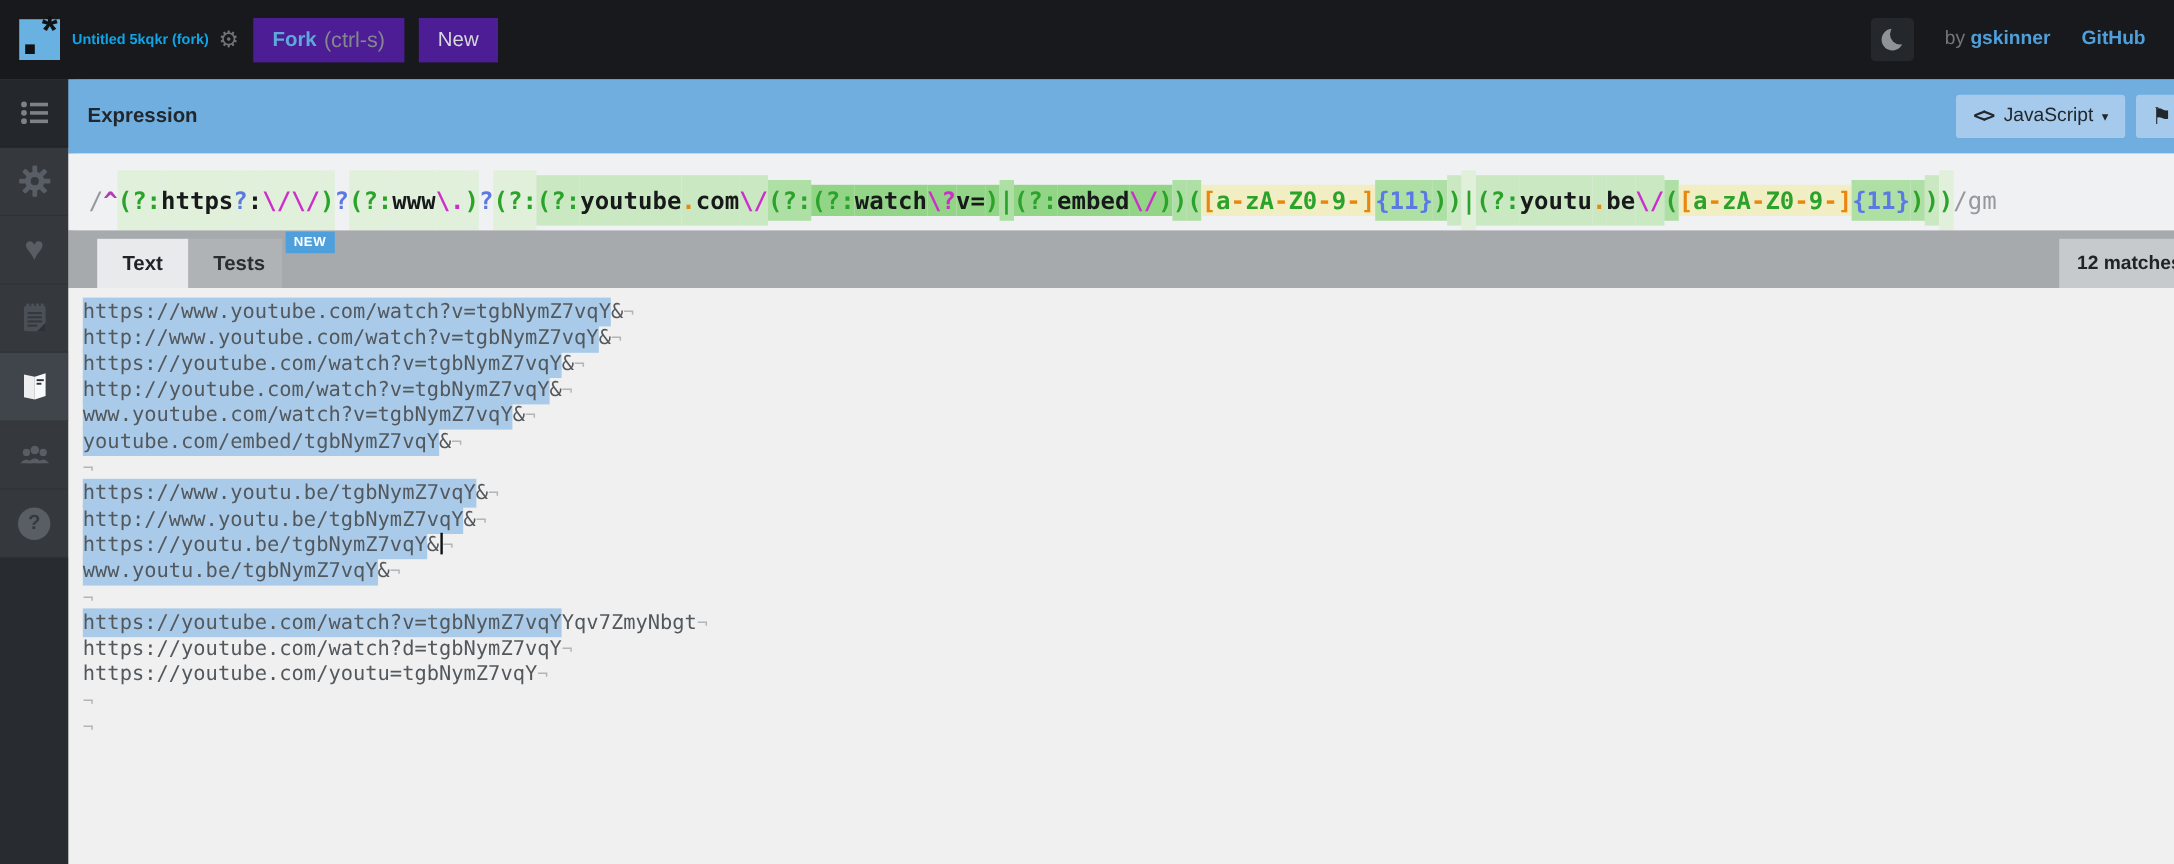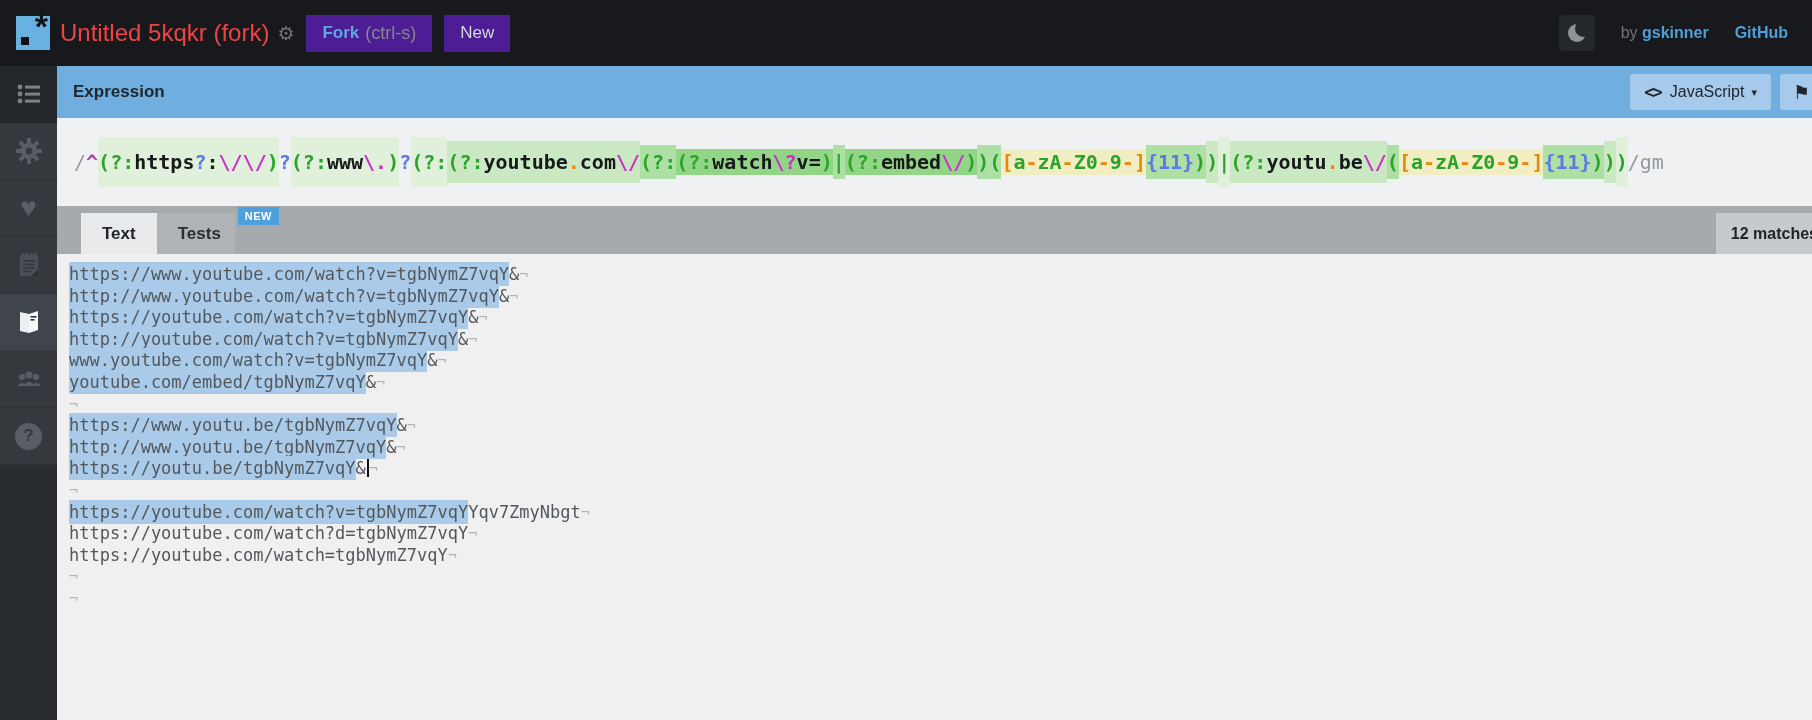--- a/index.html
+++ b/index.html
@@ -4,21 +4,21 @@
 <style>
   * { margin:0; padding:0; box-sizing:border-box; }
   html,body { width:1812px; height:720px; overflow:hidden; }
   body { font-family:"Liberation Sans", sans-serif; background:#F0F0F1; }
 
   
   .topbar { height:66px; background:#17191C; display:flex; align-items:center; padding:0 16px; position:relative; z-index:5; }
   .logo { width:34px; height:34px; background:#68B1E0; position:relative; flex:0 0 auto; }
   .logo .star { position:absolute; right:2px; top:-7px; color:#101214; font-size:34px; font-weight:bold; line-height:34px; }
   .logo .dot { position:absolute; left:5px; bottom:5px; width:8px; height:8px; background:#101214; }
-  .doc-title { color:#ef4444; font-size:24px; font-weight:normal; margin-left:10px; white-space:nowrap; }
+  .doc-title { color:#0ea5e9; font-size:12px; font-weight:bold; margin-left:10px; white-space:nowrap; }
   .title-gear { color:#6E7378; font-size:19px; margin-left:8px; cursor:pointer; }
   .tb-btn { background:#4c1d95; border:none; height:37px; display:flex; align-items:center; padding:0 16px; margin-left:12px; cursor:pointer; font-size:17px; white-space:nowrap; }
   .tb-btn .accent { color:#5FA8DC; font-weight:bold; }
   .tb-btn .hint { color:#84888C; font-size:18px; margin-left:6px; }
   .tb-btn.plain { color:#D6D8DA; }
   .tb-right { margin-left:auto; display:flex; align-items:center;padding-left:28px; }
   .moon-btn { width:36px; height:36px; background:#24272B; border:none; border-radius:4px; position:relative; cursor:pointer; overflow:hidden; }
   .moon { position:absolute; left:9px; top:9px; width:18px; height:18px; border-radius:50%; background:#8E9398; }
   .moon::after { content:""; position:absolute; left:7px; top:-4px; width:17px; height:17px; border-radius:50%; background:#24272B; }
   .byline { margin-left:26px; font-size:16px; color:#71767B; white-space:nowrap; }
@@ -31,30 +31,30 @@
   .side-item { height:57px; display:flex; align-items:center; justify-content:center; cursor:pointer; border-bottom:1px solid rgba(0,0,0,0.12); }
   .side-item.first { background:#24272B; }
   .side-item.active { background:#3F454B; }
   .sidebar .filler { flex:1; background:#282C30; }
   .qmark { width:27px; height:27px; border-radius:50%; background:#585E64; color:#35393E; font-weight:bold; font-size:17px; display:flex; align-items:center; justify-content:center; }
   .heart-glyph { color:#585E64; font-size:28px; line-height:28px; }
 
   .content { flex:1; display:flex; flex-direction:column; position:relative; box-shadow:inset 10px 0 9px -7px rgba(0,0,0,0.38); min-width:0; }
 
   
-  .expr-header { height:52px; background:#6FAEDF; display:flex; align-items:center; padding-left:16px; overflow:hidden; }
+  .expr-header { height:62px; background:#6FAEDF; display:flex; align-items:center; padding-left:16px; overflow:hidden; }
   .expr-title { font-size:17px; font-weight:bold; color:#21272D; }
   .expr-tools { margin-left:auto; display:flex; align-items:center; }
   .lang-btn { height:36px; background:#A6CAEB; border:none; border-radius:3px; display:flex; align-items:center; padding:0 14px; font-size:16px; color:#21272D; cursor:pointer; white-space:nowrap; }
   .code-glyph { font-family:"DejaVu Sans Mono", monospace; font-weight:bold; font-size:17px; margin-right:9px; letter-spacing:-2px; }
   .lang-caret { font-size:11px; margin-left:7px; }
   .flag-btn { height:36px; width:62px; background:#A6CAEB; border:none; border-radius:3px; margin-left:9px; margin-right:-30px; font-size:19px; color:#21272D; cursor:pointer; text-align:left; padding-left:13px; }
 
   
-  .expr-input { height:88px; background:#EFF1F2; display:flex; align-items:center; padding-left:17px; white-space:nowrap; overflow:hidden; cursor:text; }
+  .expr-input { height:64px; background:#EFF1F2; display:flex; align-items:flex-end; padding-left:17px; white-space:nowrap; overflow:hidden; cursor:text; }
   .regex-line { font-family:"DejaVu Sans Mono", monospace; font-size:20px; font-weight:bold; }
   .tok { display:inline-block; vertical-align:middle; line-height:24px; }
   .bg-g1 { background:#E0F0DB; padding:13px 0; }
   .bg-g2 { background:#CAE8C2; padding:9px 0; }
   .bg-g3 { background:#AEDFA4; padding:5px 0; }
   .bg-g4 { background:#93D587; padding:1px 0; }
   .bg-y  { background:#F2EEC3; padding:1px 0; }
   .c-delim { color:#95999D; font-weight:normal; }
   .c-anchor { color:#B13FB1; }
   .c-grp { color:#2BA32B; }
@@ -211,22 +211,23 @@
         <div class="line"><span class="seg m">https://www.youtube.com/watch?v=tgbNymZ7vqY</span><span class="seg">&amp;</span><span class="pilcrow">¬</span></div>
         <div class="line"><span class="seg m">http://www.youtube.com/watch?v=tgbNymZ7vqY</span><span class="seg">&amp;</span><span class="pilcrow">¬</span></div>
         <div class="line"><span class="seg m">https://youtube.com/watch?v=tgbNymZ7vqY</span><span class="seg">&amp;</span><span class="pilcrow">¬</span></div>
         <div class="line"><span class="seg m">http://youtube.com/watch?v=tgbNymZ7vqY</span><span class="seg">&amp;</span><span class="pilcrow">¬</span></div>
         <div class="line"><span class="seg m">www.youtube.com/watch?v=tgbNymZ7vqY</span><span class="seg">&amp;</span><span class="pilcrow">¬</span></div>
         <div class="line"><span class="seg m">youtube.com/embed/tgbNymZ7vqY</span><span class="seg">&amp;</span><span class="pilcrow">¬</span></div>
         <div class="line"><span class="pilcrow">¬</span></div>
         <div class="line"><span class="seg m">https://www.youtu.be/tgbNymZ7vqY</span><span class="seg">&amp;</span><span class="pilcrow">¬</span></div>
         <div class="line"><span class="seg m">http://www.youtu.be/tgbNymZ7vqY</span><span class="seg">&amp;</span><span class="pilcrow">¬</span></div>
         <div class="line"><span class="seg m">https://youtu.be/tgbNymZ7vqY</span><span class="seg">&amp;</span><span class="caret"></span><span class="pilcrow">¬</span></div>
+        <div class="line"><span class="seg m">www.youtu.be/tgbNymZ7vqY</span><span class="seg">&amp;</span><span class="pilcrow">¬</span></div>
         <div class="line"><span class="pilcrow">¬</span></div>
         <div class="line"><span class="seg m">https://youtube.com/watch?v=tgbNymZ7vqY</span><span class="seg">Yqv7ZmyNbgt</span><span class="pilcrow">¬</span></div>
         <div class="line"><span class="seg">https://youtube.com/watch?d=tgbNymZ7vqY</span><span class="pilcrow">¬</span></div>
-        <div class="line"><span class="seg">https://youtube.com/watch=tgbNymZ7vqY</span><span class="pilcrow">¬</span></div>
+        <div class="line"><span class="seg">https://youtube.com/youtu=tgbNymZ7vqY</span><span class="pilcrow">¬</span></div>
         <div class="line"><span class="pilcrow">¬</span></div>
         <div class="line"><span class="pilcrow">¬</span></div>
       </div>
 
   </div>
 </div>
 
 </body></html>

